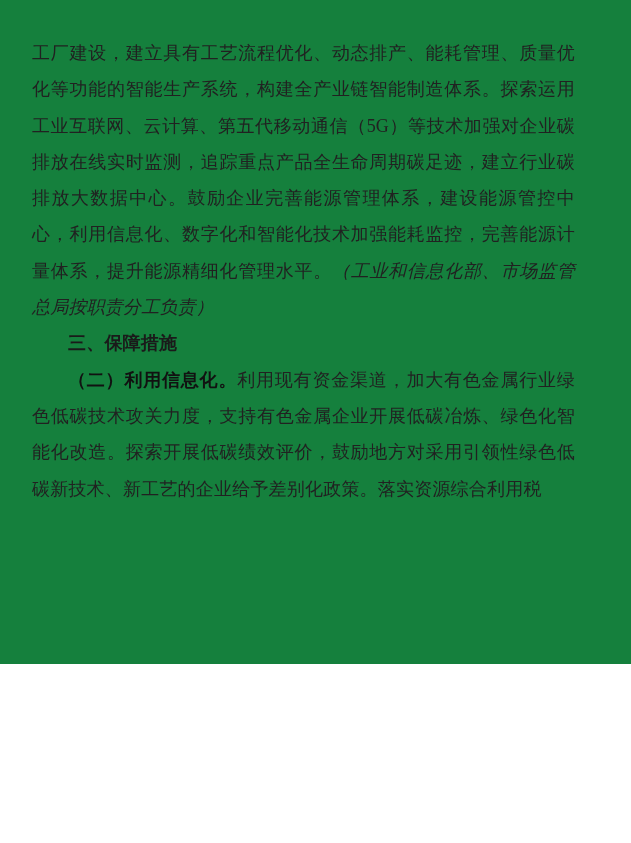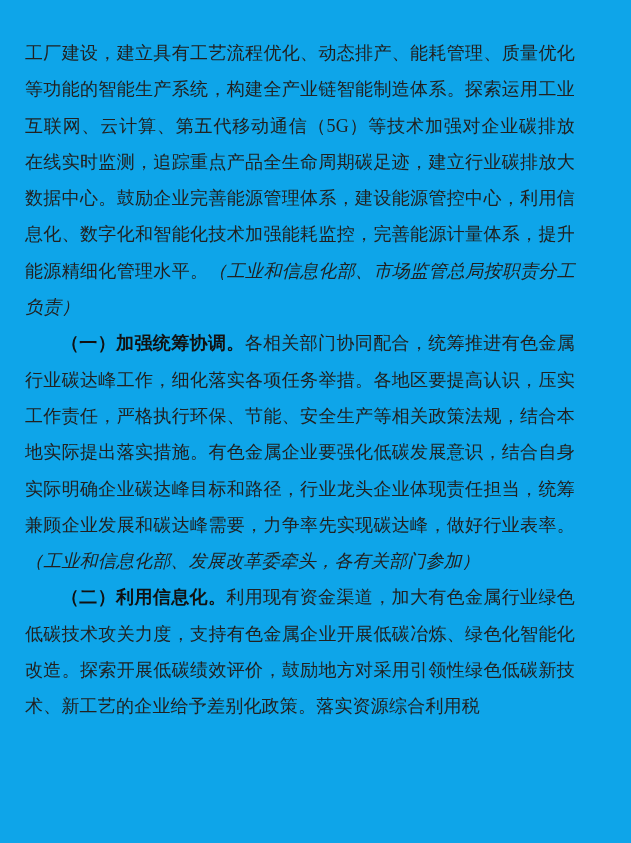--- a/index.html
+++ b/index.html
@@ -6,23 +6,23 @@
     margin: 0;
     padding: 0;
     width: 631px;
     height: 843px;
     background: #ffffff;
     overflow: hidden;
   }
   .page {
     box-sizing: border-box;
     width: 631px;
-    height: 843px;
-    padding: 35px 56px 0 25px;
-    background: #0ea5e9;
+    height: 664px;
+    padding: 35px 56px 0 32px;
+    background: #15803d;
   }
   .para {
     margin: 0;
     font-family: "Liberation Serif", "DejaVu Serif", serif;
     font-size: 18px;
     letter-spacing: 0.2px;
     line-height: 36.3px;
     color: #212121;
     text-align: justify;
     text-indent: 2em;
@@ -50,18 +50,18 @@
     color: #212121;
   }
 </style>
 </head>
 <body>
 
 <div class="page">
 
   <p class="para no-indent"><span>工厂建设，建立具有工艺流程优化、动态排产、能耗管理、质量优化等功能的智能生产系统，构建全产业链智能制造体系。探索运用工业互联网、云计算、第五代移动通信（5G）等技术加强对企业碳排放在线实时监测，追踪重点产品全生命周期碳足迹，建立行业碳排放大数据中心。鼓励企业完善能源管理体系，建设能源管控中心，利用信息化、数字化和智能化技术加强能耗监控，完善能源计量体系，提升能源精细化管理水平。</span><span class="attribution">（工业和信息化部、市场监管总局按职责分工负责）</span></p>
 
+  <h3 class="heading">三、保障措施</h3>
 
-  <p class="para"><span class="clause-lead">（一）加强统筹协调。</span><span>各相关部门协同配合，统筹推进有色金属行业碳达峰工作，细化落实各项任务举措。各地区要提高认识，压实工作责任，严格执行环保、节能、安全生产等相关政策法规，结合本地实际提出落实措施。有色金属企业要强化低碳发展意识，结合自身实际明确企业碳达峰目标和路径，行业龙头企业体现责任担当，统筹兼顾企业发展和碳达峰需要，力争率先实现碳达峰，做好行业表率。</span><span class="attribution">（工业和信息化部、发展改革委牵头，各有关部门参加）</span></p>
 
   <p class="para"><span class="clause-lead">（二）利用信息化。</span><span>利用现有资金渠道，加大有色金属行业绿色低碳技术攻关力度，支持有色金属企业开展低碳冶炼、绿色化智能化改造。探索开展低碳绩效评价，鼓励地方对采用引领性绿色低碳新技术、新工艺的企业给予差别化政策。落实资源综合利用税</span></p>
 
 </div>
 
 </body></html>

